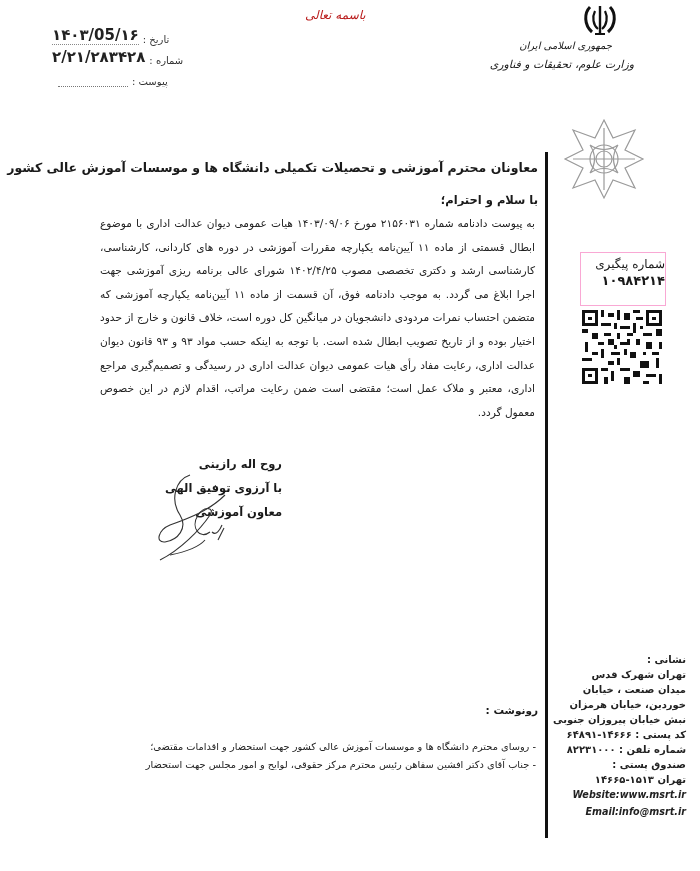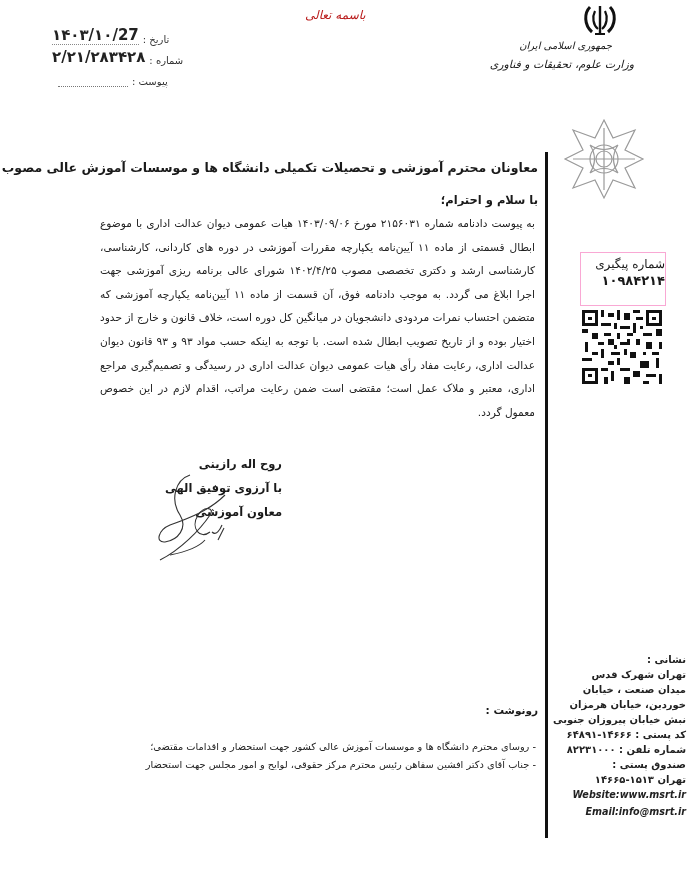--- a/index.html
+++ b/index.html
@@ -46,21 +46,21 @@
 
   .contact { position:absolute; right:14px; top:652px; width:140px; direction:rtl; text-align:right; font-size:10px; line-height:15px; font-weight:bold; color:#222; }
   .contact .ltr { direction:ltr; text-align:right; font-style:italic; font-size:9.6px; }
   .contact .email { margin-top:2px; }
 </style>
 </head>
 <body>
 
 <div class="meta-row" style="left:52px; top:26px;">
   <span class="meta-label">تاریخ :</span>
-  <span class="meta-value" style="border-bottom:1px dotted #888;">۱۴۰۳/۱۰/27</span>
+  <span class="meta-value" style="border-bottom:1px dotted #888;">۱۴۰۳/05/۱۶</span>
 </div>
 <div class="meta-row" style="left:52px; top:48px;">
   <span class="meta-label">شماره :</span>
   <span class="meta-value">۲/۲۱/۲۸۳۴۲۸</span>
 </div>
 <div class="meta-row" style="left:58px; top:76px;">
   <span class="meta-label">پیوست :</span>
   <span class="meta-dots"></span>
 </div>
 
@@ -151,21 +151,21 @@
       <rect x="7" y="21" width="1" height="2"></rect>
       <rect x="13" y="21" width="2" height="2"></rect>
       <rect x="19" y="22" width="2" height="1"></rect>
       <rect x="24" y="20" width="1" height="3"></rect>
     <rect x="18" y="17" width="3" height="1"></rect>
       <rect x="10" y="11" width="1" height="1"></rect>
       <rect x="14" y="9" width="1" height="1"></rect>
   </g>
 </svg>
 
-<div class="recipient">معاونان محترم آموزشی و تحصیلات تکمیلی دانشگاه ها و موسسات آموزش عالی مصوب</div>
+<div class="recipient">معاونان محترم آموزشی و تحصیلات تکمیلی دانشگاه ها و موسسات آموزش عالی کشور</div>
 <div class="greeting">با سلام و احترام؛</div>
 <div class="body-text">
   <p>به پیوست دادنامه شماره ۲۱۵۶۰۳۱ مورخ ۱۴۰۳/۰۹/۰۶ هیات عمومی دیوان عدالت اداری با موضوع ابطال قسمتی از ماده ۱۱ آیین‌نامه یکپارچه مقررات آموزشی در دوره های کاردانی، کارشناسی، کارشناسی ارشد و دکتری تخصصی مصوب ۱۴۰۲/۴/۲۵ شورای عالی برنامه ریزی آموزشی جهت اجرا ابلاغ می گردد. به موجب دادنامه فوق، آن قسمت از ماده ۱۱ آیین‌نامه یکپارچه آموزشی که متضمن احتساب نمرات مردودی دانشجویان در میانگین کل دوره است، خلاف قانون و خارج از حدود اختیار بوده و از تاریخ تصویب ابطال شده است. با توجه به اینکه حسب مواد ۹۳ و ۹۳ قانون دیوان عدالت اداری، رعایت مفاد رأی هیات عمومی دیوان عدالت اداری در رسیدگی و تصمیم‌گیری مراجع اداری، معتبر و ملاک عمل است؛ مقتضی است ضمن رعایت مراتب، اقدام لازم در این خصوص معمول گردد.</p>
 </div>
 
 <div class="closing">
   <div>روح اله رازینی</div>
   <div>با آرزوی توفیق الهی</div>
   <div>معاون آموزشی</div>
 </div>

